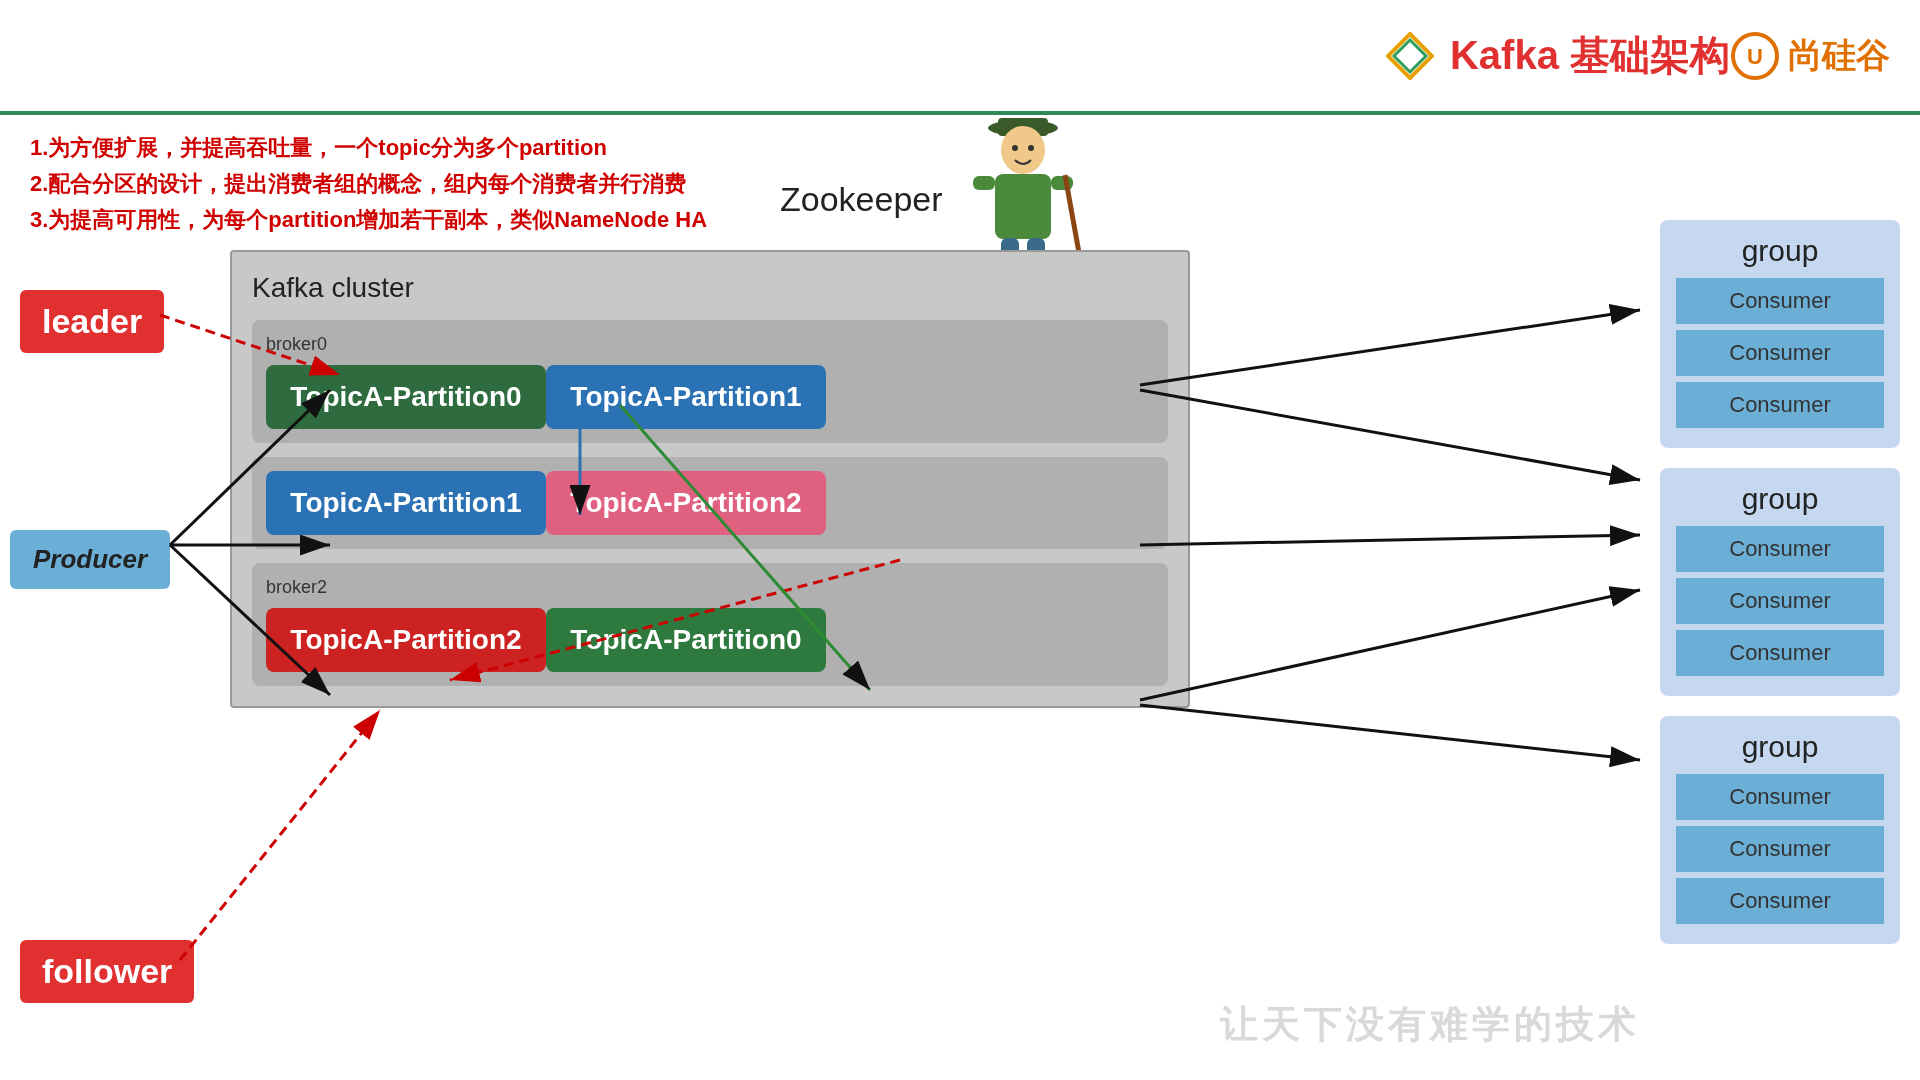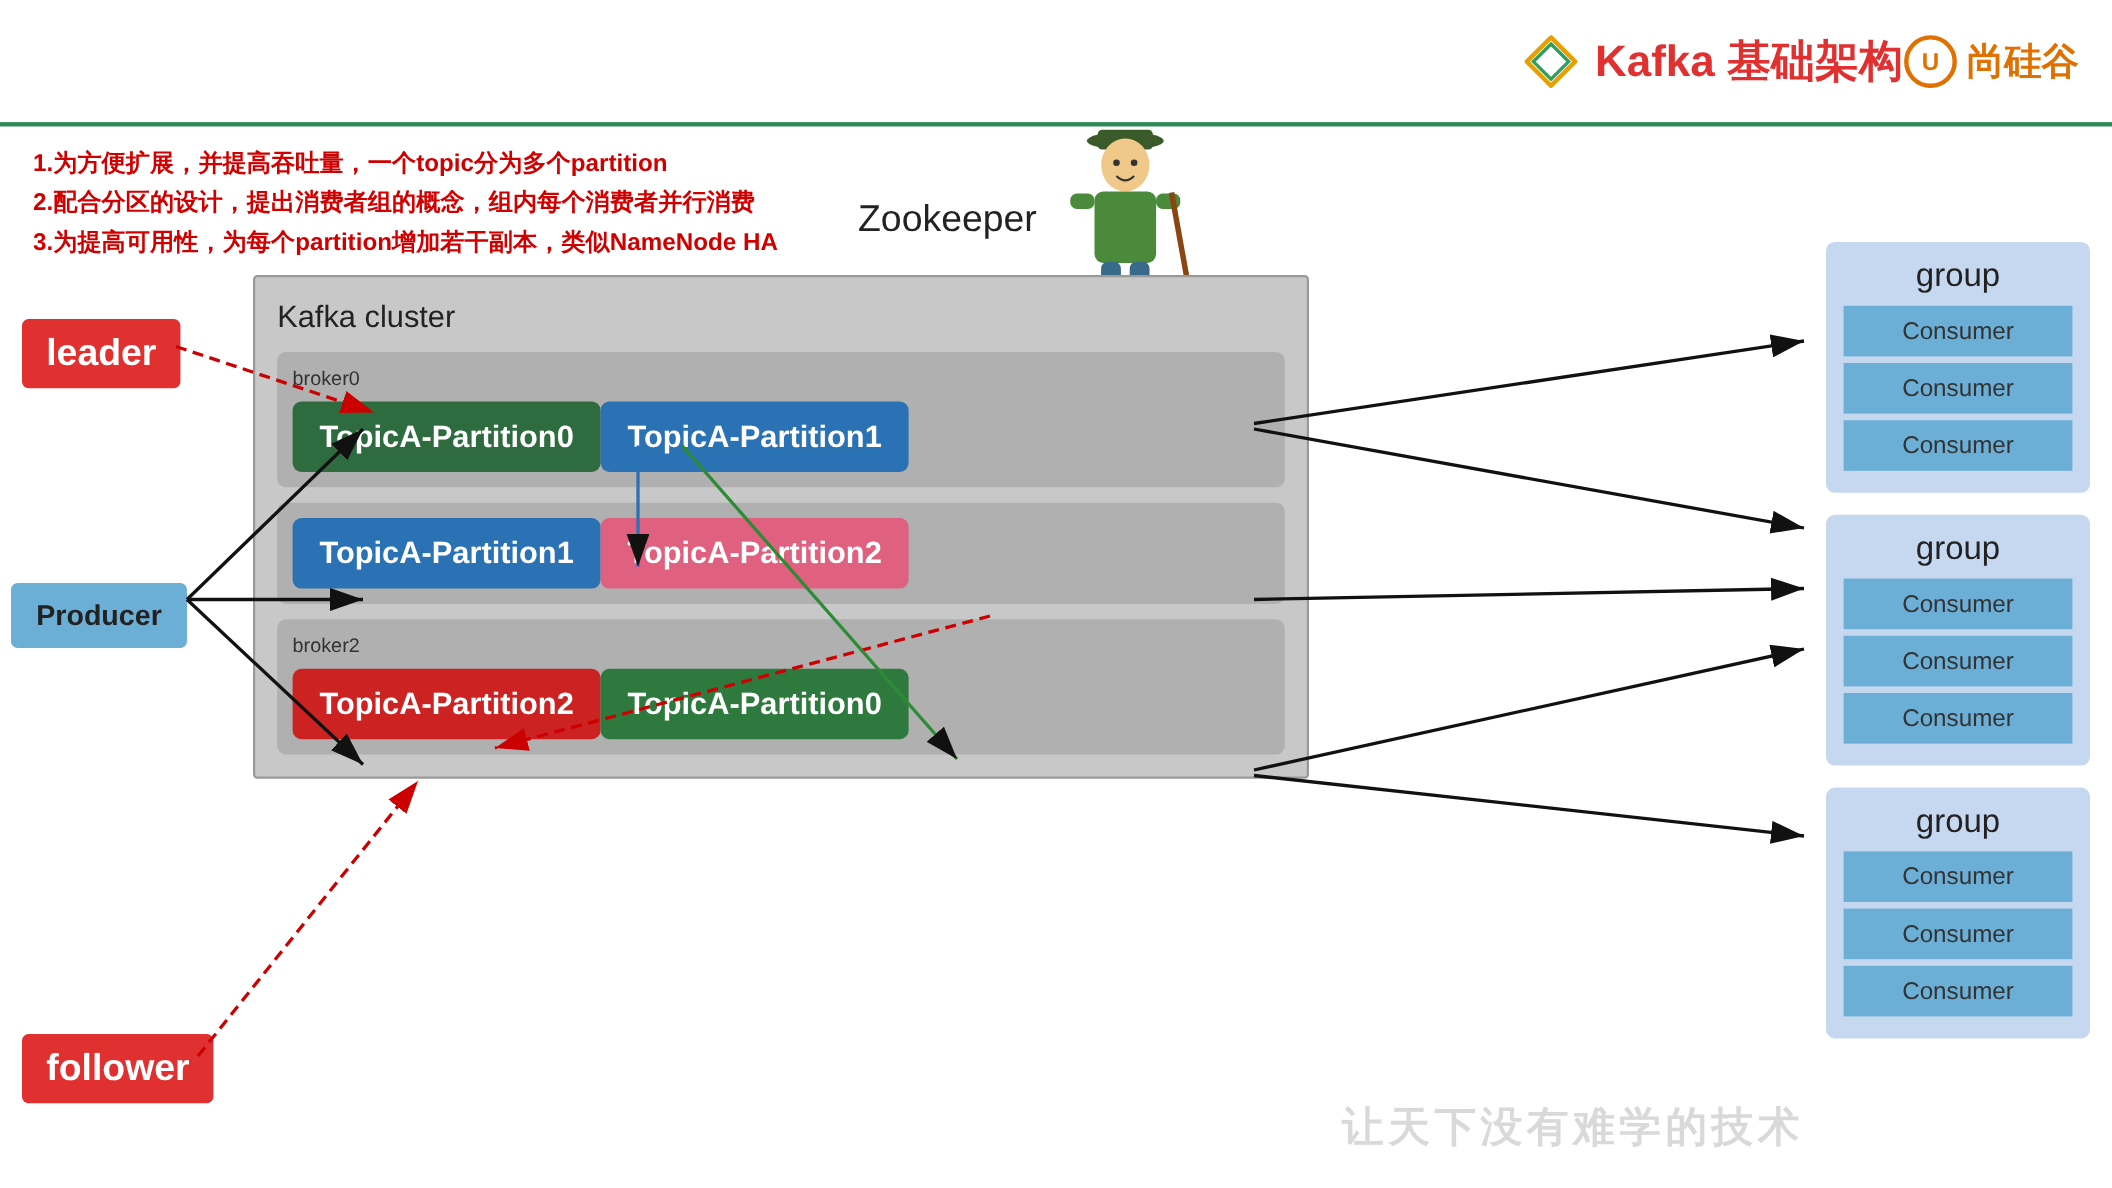--- a/index.html
+++ b/index.html
@@ -245,21 +245,21 @@
     <circle cx="78" cy="48" r="3" fill="#333"></circle>
 
     <path d="M62 60 Q70 68 78 60" stroke="#333" stroke-width="2" fill="none"></path>
   </svg>
 </div>
 
 <div class="label-box label-leader" style="position:absolute; top:290px; left:20px; padding:12px 22px; font-size:34px;">
   <span>leader</span>
 </div>
 
-<div class="label-box label-producer" style="position:absolute; top:530px; left:10px; background:#6baed6; color:#222; font-size:26px; padding:14px 20px; min-width:150px;">
+<div class="label-box label-producer" style="position:absolute; top:530px; left:10px; background:#6baed6; color:#222; font-size:26px; padding:14px 20px; min-width:150px;font-style:italic;">
   <span>Producer</span>
 </div>
 
 <div class="label-box label-follower" style="position:absolute; top:940px; left:20px; padding:12px 22px; font-size:34px;">
   <span>follower</span>
 </div>
 
 <div id="cluster-box" style="position:absolute; top:250px; left:230px; width:960px; background:#c8c8c8; border:2px solid #999; border-radius:4px; padding:20px;">
   <div id="cluster-title" style="font-size:28px; color:#222; margin-bottom:16px;">Kafka cluster</div>
 

